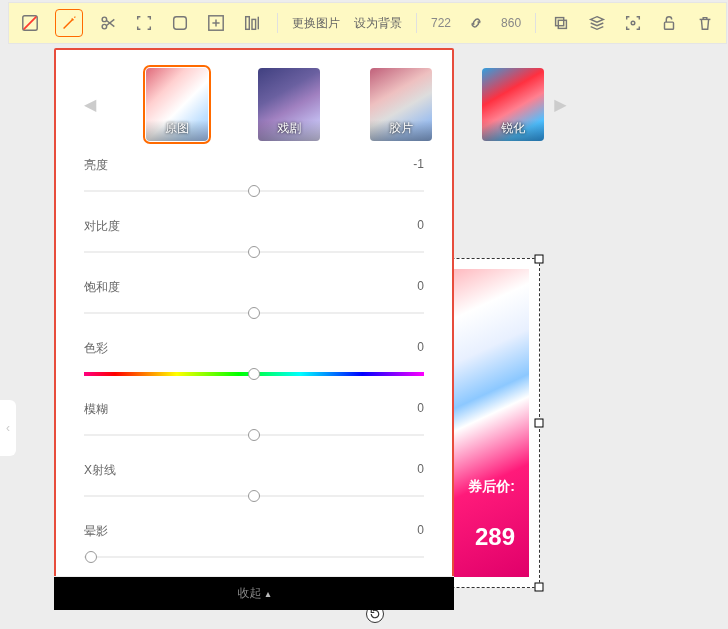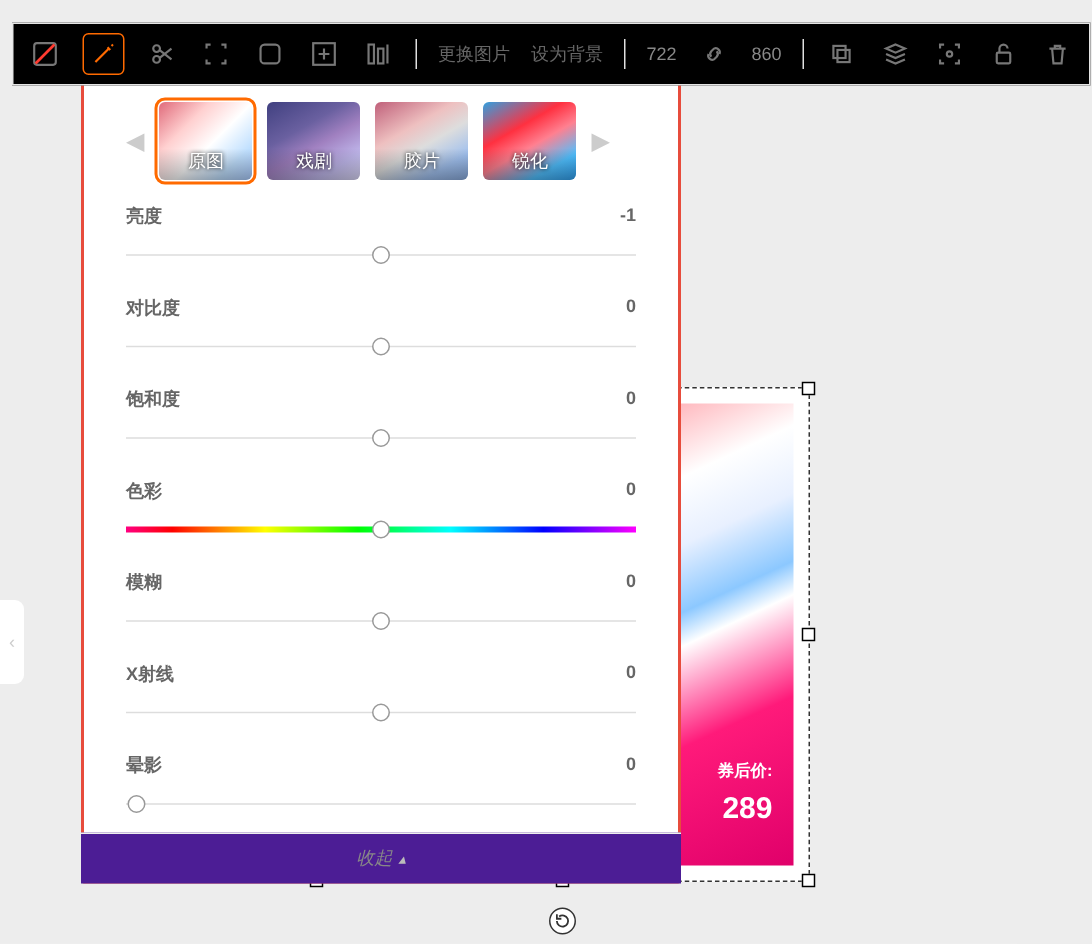--- a/index.html
+++ b/index.html
@@ -13,23 +13,23 @@
     position: relative;
   }
   .canvas {
     position: absolute;
     left: 0; top: 0; right: 0; bottom: 0;
     background: #ededed;
   }
   
   .toolbar {
     position: absolute;
-    left: 8px; top: 15px;
+    left: 8px; top: 2px;
     height: 42px;
-    background: #000000;
+    background: #fef9c3;
     border: 1px solid #e5e5e5;
     display: flex;
     align-items: center;
     padding: 0 10px;
     gap: 14px;
     z-index: 30;
   }
   .tb-icon {
     width: 22px; height: 22px;
     color: #777;
@@ -77,25 +77,26 @@
     display: flex;
     align-items: center;
     gap: 10px;
   }
   .preset-nav {
     color: #ccc;
     cursor: pointer;
     user-select: none;
   }
   .preset {
-    width: 62px; height: 52px;
+    width: 62px; height: 73px;
     border-radius: 4px;
     position: relative;
     overflow: hidden;
     cursor: pointer;
+    margin-left: 40px;
   }
   .preset.selected {
     outline: 2px solid #ff6a00;
     outline-offset: 1px;
   }
   .preset .thumb {
     width: 100%; height: 100%;
     background: linear-gradient(135deg,#e06a7a 0%, #ffd0d0 30%, #fff 55%, #c0e0ff 80%, #aaccff 100%);
   }
   .preset .thumb.v2 { background: linear-gradient(150deg,#c0607a 0%, #eec0c0 35%, #ddd 55%, #a0c0ee 80%, #88aadd 100%); }
@@ -107,21 +108,20 @@
     left: 0; right: 0; bottom: 0;
     text-align: center;
     font-size: 12px;
     color: #fff;
     text-shadow: 0 0 3px #000;
     padding-bottom: 4px;
     background: linear-gradient(180deg, rgba(0,0,0,0) 0%, rgba(0,0,0,0.3) 100%);
   }
   .slider-block {
     margin-top: 16px;
-    font-weight: bold;
   }
   .slider-row {
     display: flex;
     justify-content: space-between;
     font-size: 12px;
     color: #666;
   }
   .slider-track {
     position: relative;
     height: 22px;
@@ -148,23 +148,22 @@
     transform: translate(-50%, -50%);
     cursor: pointer;
   }
   .collapse-bar {
     border-top: 1px solid #eee;
     text-align: center;
     font-size: 12px;
     color: #888;
     padding: 8px 0;
     cursor: pointer;
-    background: #4c1d95;
+    background: #000000;
     margin: 0 -2px -2px -2px;
-    font-style: italic;
   }
   .collapse-bar .chev { font-size: 10px; color: #bbb; margin-left: 4px; }
   
   .selection {
     position: absolute;
     left: 210px; top: 258px;
     width: 330px; height: 330px;
     border: 1px dashed #333;
     background: #fff;
   }
@@ -173,22 +172,22 @@
     left: 10px; top: 10px; right: 10px; bottom: 10px;
     background: linear-gradient(155deg, #ff6a00 0%, #ffb000 10%, #ff5060 14%, #ffa0a8 20%, #fff 35%, #e8f0ff 45%, #8cc8ff 55%, #fff 60%, #ff1a7a 75%, #e0006a 100%);
   }
   .sel-text {
     position: absolute;
     right: 14px;
     color: #fff;
     font-weight: bold;
     text-align: right;
   }
-  .sel-text.line1 { bottom: 56px; font-size: 11px; }
-  .sel-text.line2 { bottom: 26px; font-size: 20px; }
+  .sel-text.line1 { bottom: 81px; font-size: 14px; }
+  .sel-text.line2 { bottom: 26px; font-size: 24px; }
   .sel-handle {
     position: absolute;
     width: 9px; height: 9px;
     background: #fff;
     border: 1px solid #000;
     transform: translate(-50%, -50%);
   }
   .sel-handle.tl { left: 0; top: 0; }
   .sel-handle.tr { left: 100%; top: 0; }
   .sel-handle.bl { left: 0; top: 100%; }

